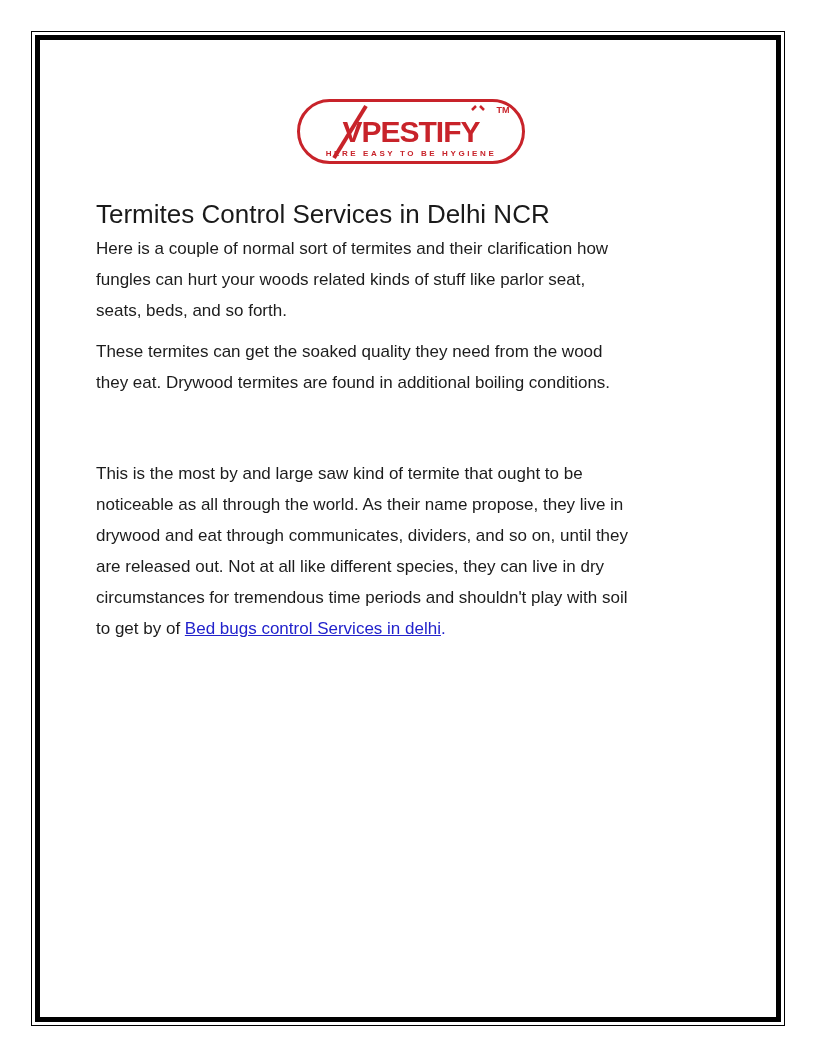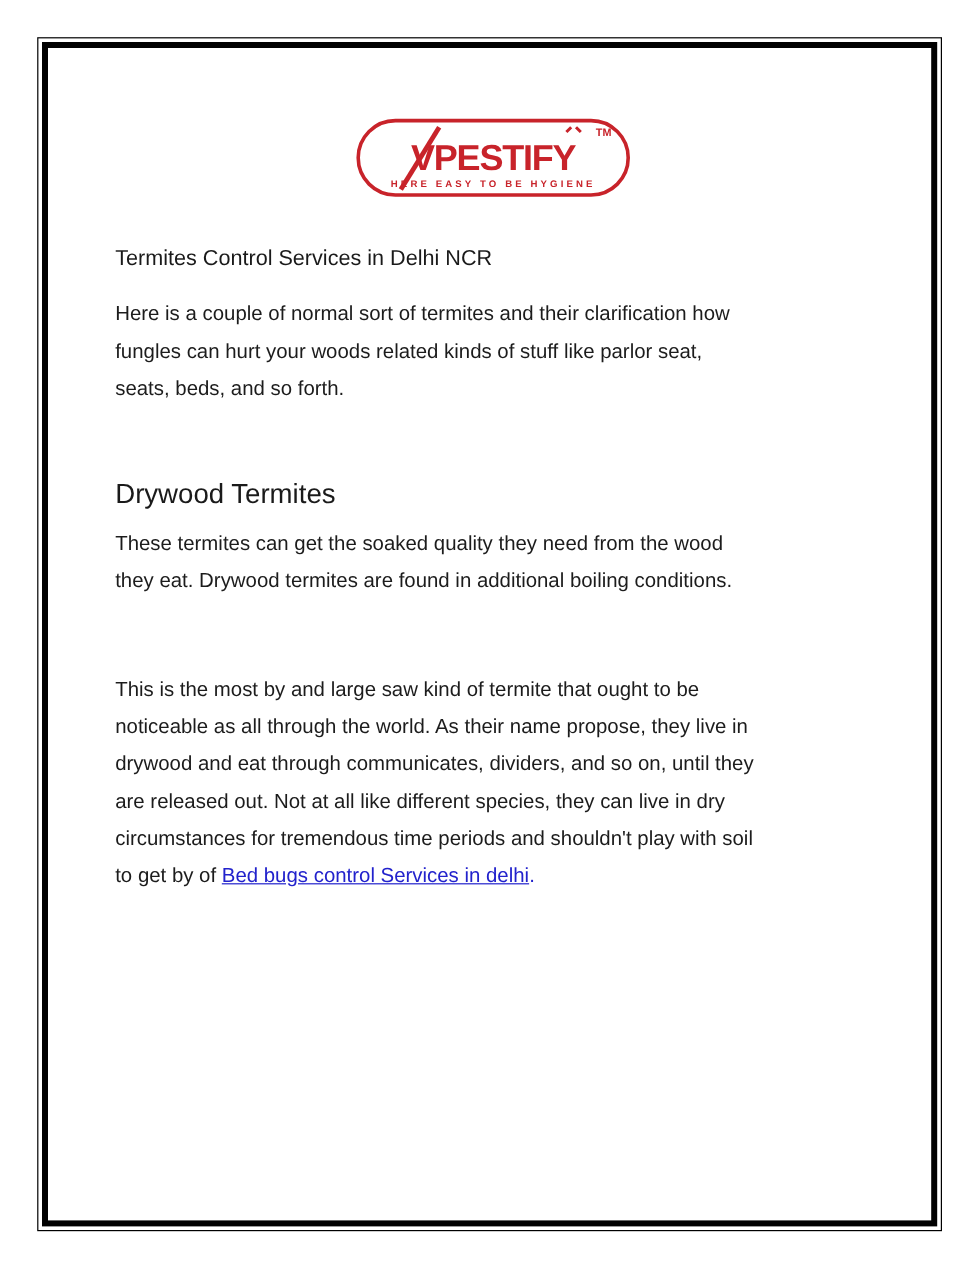--- a/index.html
+++ b/index.html
@@ -28,34 +28,34 @@
     top: 41px; left: 96px;
     width: 630px;
   }
   .logo-wrap {
     margin-top: 56px;
     text-align: center;
   }
   .logo-wrap svg { display: inline-block; }
   .doc-title {
     margin: 26px 0 0 0;
-    font-size: 18px;
+    font-size: 26px;
     font-weight: 400;
     line-height: 34px;
     color: #1a1a1a;
     white-space: pre;
   }
   .para {
     margin: 0;
     font-size: 17px;
     line-height: 31px;
     color: #1c1c1c;
     white-space: pre;
   }
-  .para.intro { margin-top: 14px; }
+  .para.intro { margin-top: 2px; }
   .section-heading {
     margin: 56px 0 0 0;
     font-size: 23px;
     font-weight: 400;
     line-height: 32px;
     color: #1a1a1a;
     white-space: pre;
   }
   .para.after-heading { margin-top: 60px; }
   .para.follow { margin-top: 10px; }
@@ -85,21 +85,20 @@
       <text x="115" y="59" text-anchor="middle" font-family="Liberation Sans, sans-serif" font-size="8" font-weight="bold" fill="#c8232a" letter-spacing="2.6">HERE EASY TO BE HYGIENE</text>
     </svg>
   </div>
 
   <h1 class="doc-title">Termites Control Services in Delhi NCR</h1>
 
   <p class="para intro">Here is a couple of normal sort of termites and their clarification how
 fungles can hurt your woods related kinds of stuff like parlor seat,
 seats, beds, and so forth.</p>
 
-  <h2 class="section-heading">Drywood Termites</h2>
 
   <p class="para follow">These termites can get the soaked quality they need from the wood
 they eat. Drywood termites are found in additional boiling conditions.</p>
 
   <p class="para after-heading"><span>This is the most by and large saw kind of termite that ought to be
 noticeable as all through the world. As their name propose, they live in
 drywood and eat through communicates, dividers, and so on, until they
 are released out. Not at all like different species, they can live in dry
 circumstances for tremendous time periods and shouldn't play with soil
 to get by of </span><a href="#" class="doc-link">Bed bugs control Services in delhi</a><span class="link-tail">.</span></p>

